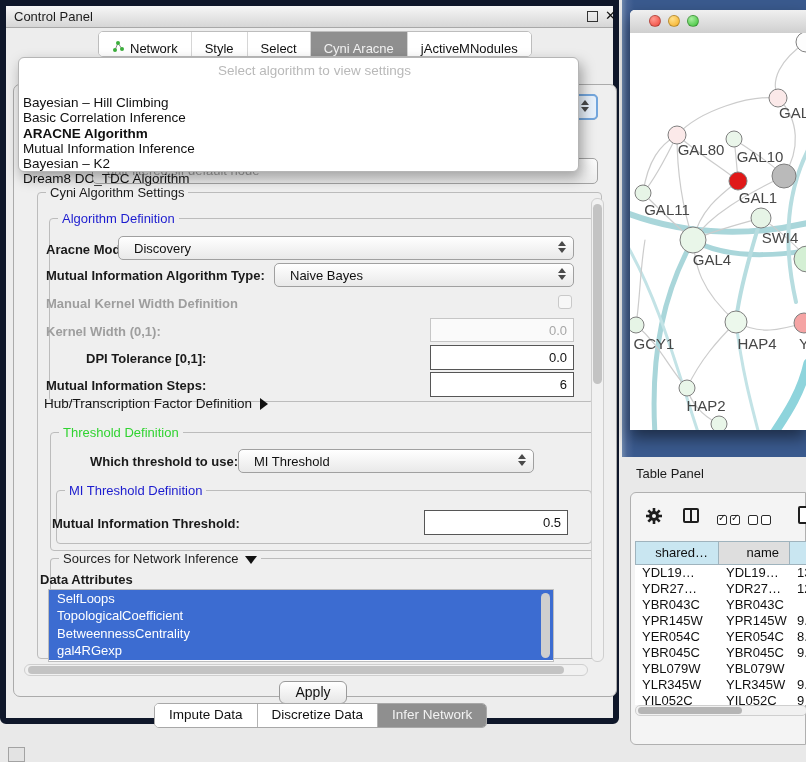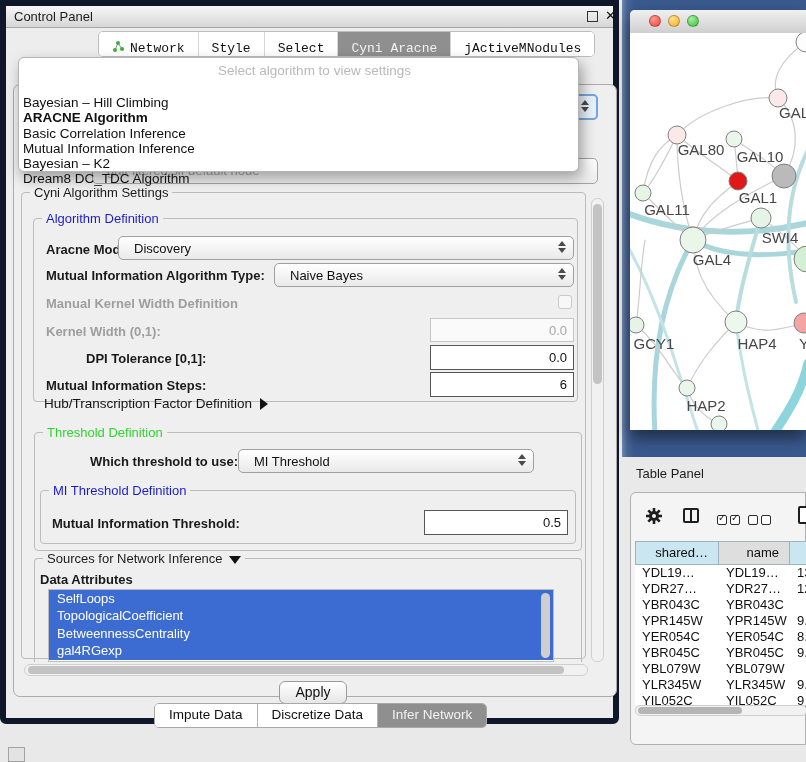--- a/index.html
+++ b/index.html
@@ -6,35 +6,35 @@
   .screen{position:relative;width:806px;height:762px;overflow:hidden;background:#e9e9e9;}
   .abs{position:absolute;}
   
   .cp-window{left:0;top:10;width:619px;height:724px;background:#ededed;border:6px solid #0f172a;border-radius:0 0 6px 6px;box-sizing:border-box;}
   .cp-titlebar{left:0;top:0;width:100%;height:21px;background:linear-gradient(#f7f7f7,#d6d6d6);border-bottom:1px solid #a8a8a8;}
   .cp-title{left:8px;top:3px;font-size:13px;color:#1c1c1c;}
   .float-ic{left:581px;top:5px;width:9px;height:9px;border:1.5px solid #333;background:transparent;}
   .close-ic{left:599px;top:2px;font-size:13px;font-weight:bold;color:#111;}
   
   .tabbar{left:92px;top:25px;height:24px;display:flex;background:#fff;border:1px solid #bdbdbd;border-radius:5px;overflow:hidden;}
-  .tab{padding:16px 13px;font-size:13px;color:#111;display:flex;align-items:center;gap:5px;border-right:1px solid #d6d6d6;background:#fff;font-family:Liberation Mono, monospace;}
+  .tab{padding:16px 13px;font-size:13px;color:#111;display:flex;align-items:center;gap:5px;border-right:1px solid #d6d6d6;background:#fff;}
   .tab:last-child{border-right:none;}
   .tab.sel{background:#8f8f8f;color:#f2f2f2;}
   
   .subpanel{left:7px;top:78px;width:604px;height:613px;background:#efefef;border:1px solid #ababab;border-radius:7px;box-sizing:border-box;}
   .bg-combo{left:86px;width:506px;height:26px;background:linear-gradient(#fdfdfd,#ececec);border:1px solid #a3a3a3;border-radius:5px;box-sizing:border-box;font-size:13px;color:#9f9f9f;line-height:24px;padding-left:14px;}
   .focus-stepper{left:566px;width:26px;height:26px;background:#e8f1fb;border:2px solid #73a6dd;border-radius:5px;box-sizing:border-box;}
   
   .popup{left:18px;top:57px;width:561px;height:115px;background:#fff;border:1px solid #b5b5b5;border-radius:6px;box-shadow:3px 6px 14px rgba(0,0,0,0.35);z-index:20;box-sizing:border-box;}
   .popup-prompt{width:100%;text-align:center;top:5px;font-size:13.5px;color:#b9b9b9;padding-left:16px;}
   .popup-items{left:4px;top:37px;width:553px;}
   .dd-item{font-size:13.5px;color:#101010;line-height:15.3px;white-space:nowrap;}
   .dd-item.bold{font-weight:bold;}
   
-  .grp{border:1px solid #bcbcbc;border-radius:4px;box-sizing:border-box;}
+  .grp{border:1px solid #bcbcbc;border-radius:4px;box-sizing:border-box;margin-left:16px;}
   .grp-title{position:absolute;top:-8px;left:8px;background:#efefef;padding:0 4px;font-size:13px;white-space:nowrap;}
   .t-black{color:#1c1c1c;} .t-blue{color:#1c1ccf;} .t-green{color:#31d331;}
   .lbl{font-size:13px;font-weight:bold;color:#1a1a1a;white-space:nowrap;}
   .lbl.dis{color:#9e9e9e;}
   .combo{background:linear-gradient(#ffffff,#e9e9e9);border:1px solid #a0a0a0;border-radius:5px;box-sizing:border-box;font-size:13px;color:#111;}
   .combo .val{position:absolute;left:15px;top:4px;}
   .stepper{position:absolute;right:7px;top:4px;width:8px;}
   .tri-up{width:0;height:0;border-left:4px solid transparent;border-right:4px solid transparent;border-bottom:5px solid #4a4a4a;margin-bottom:2px;}
   .tri-dn{width:0;height:0;border-left:4px solid transparent;border-right:4px solid transparent;border-top:5px solid #4a4a4a;}
   .field{border:1px solid #565656;background:#fff;box-sizing:border-box;font-size:13px;color:#111;text-align:right;padding:0 6px;font-family:"Liberation Sans",sans-serif;}
@@ -205,22 +205,22 @@
       <div class="seg-item">Impute Data</div>
       <div class="seg-item">Discretize Data</div>
       <div class="seg-item sel">Infer Network</div>
     </div>
   </div>
 
   <div class="abs popup">
     <div class="abs popup-prompt">Select algorithm to view settings</div>
     <div class="abs popup-items" id="algo-list">
         <div class="dd-item">Bayesian – Hill Climbing</div>
+        <div class="dd-item">Basic Correlation Inference</div>
         <div class="dd-item bold">ARACNE Algorithm</div>
-        <div class="dd-item">Basic Correlation Inference</div>
         <div class="dd-item">Mutual Information Inference</div>
         <div class="dd-item">Bayesian – K2</div>
         <div class="dd-item">Dream8 DC_TDC Algorithm</div>
       </div>
   </div>
 
   <div class="abs" style="left:8px;top:747px;width:17px;height:15px;border:1.5px solid #a3a3a3;background:#e3e3e3;box-sizing:border-box;"></div>
 
   <div class="abs desktop"></div>
 

